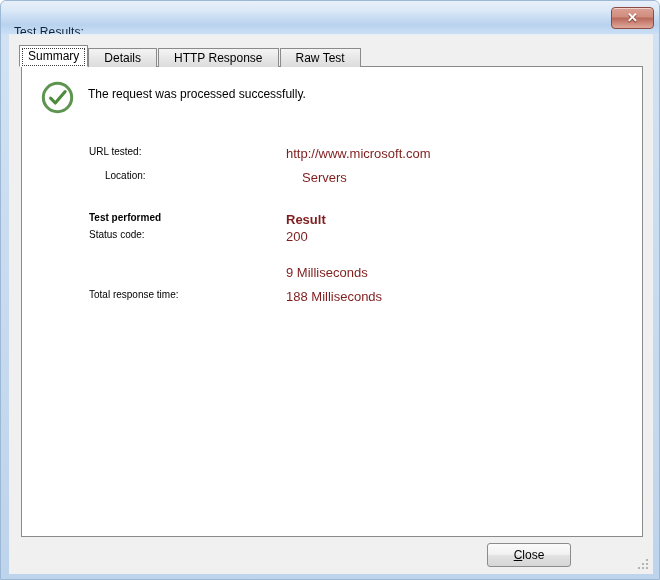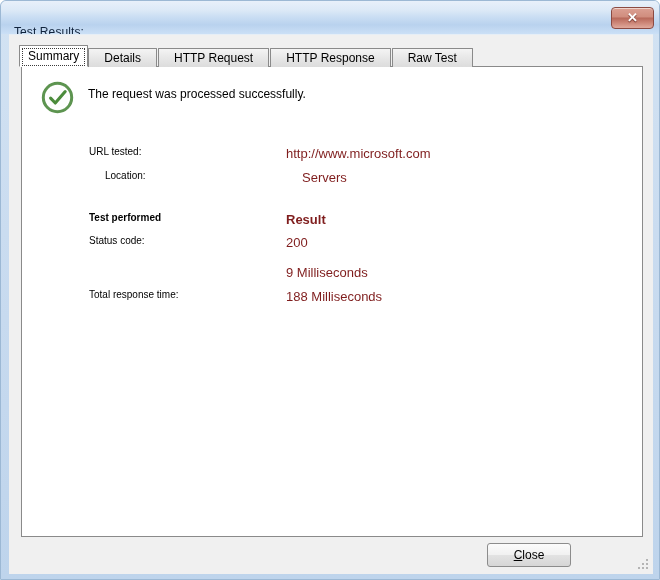--- a/index.html
+++ b/index.html
@@ -244,23 +244,20 @@
 
       <div id="tab-strip">
         <div class="tab active">
           <span class="tab-label">Summary</span>
           <span class="focus-rect"></span>
         </div>
         <div class="tab">
           <span class="tab-label">Details</span>
         </div>
         <div class="tab">
-          <span class="tab-label">HTTP Request</span>
-        </div>
-        <div class="tab">
           <span class="tab-label">HTTP Response</span>
         </div>
         <div class="tab">
           <span class="tab-label">Raw Test</span>
         </div>
       </div>
 
       <div id="tab-panel">
 
         <div id="status-row">
@@ -282,21 +279,21 @@
           <div class="info-row" style="top:103px;margin-left:16px;">
             <span class="cell-label">Location:</span>
             <span class="cell-value">Servers</span>
           </div>
 
           <div class="info-row header-row" style="top:145px;">
             <span class="cell-label">Test performed</span>
             <span class="cell-value">Result</span>
           </div>
 
-          <div class="info-row" style="top:168px;">
+          <div class="info-row" style="top:162px;">
             <span class="cell-label">Status code:</span>
             <span class="cell-value">200</span>
           </div>
 
           <div class="info-row" style="top:198px;">
             <span class="cell-value">9 Milliseconds</span>
           </div>
 
           <div class="info-row" style="top:222px;">
             <span class="cell-label">Total response time:</span>

